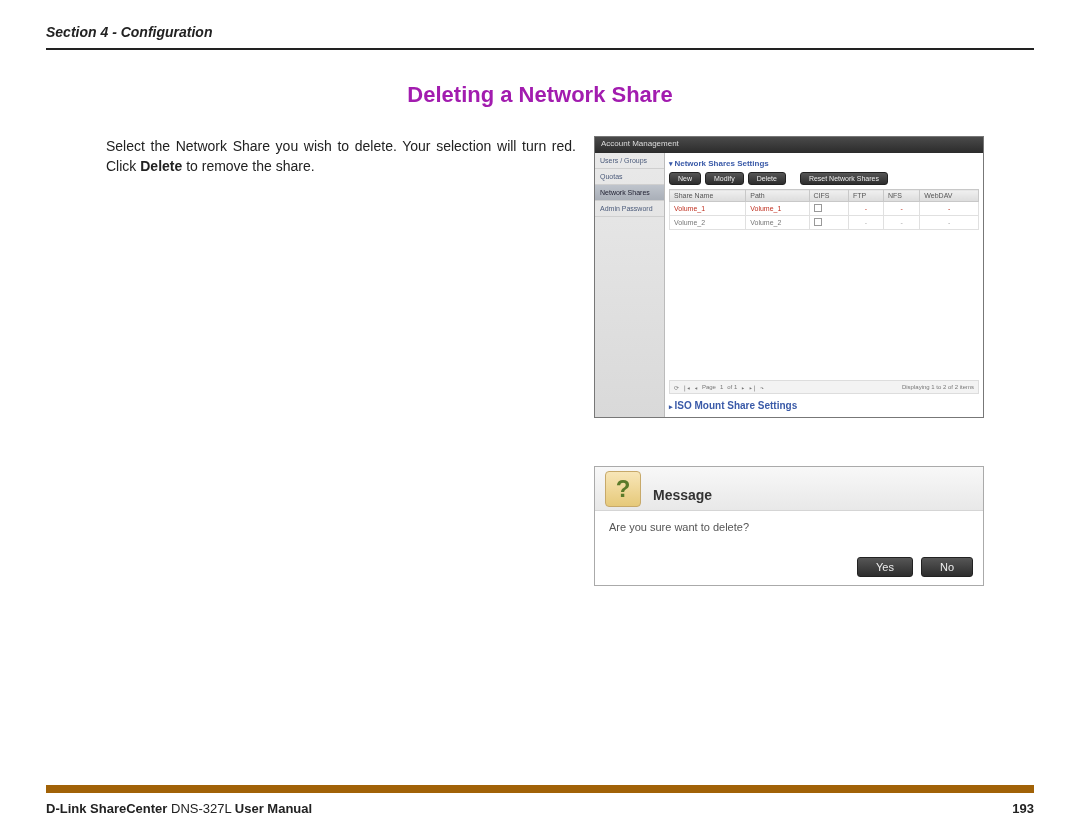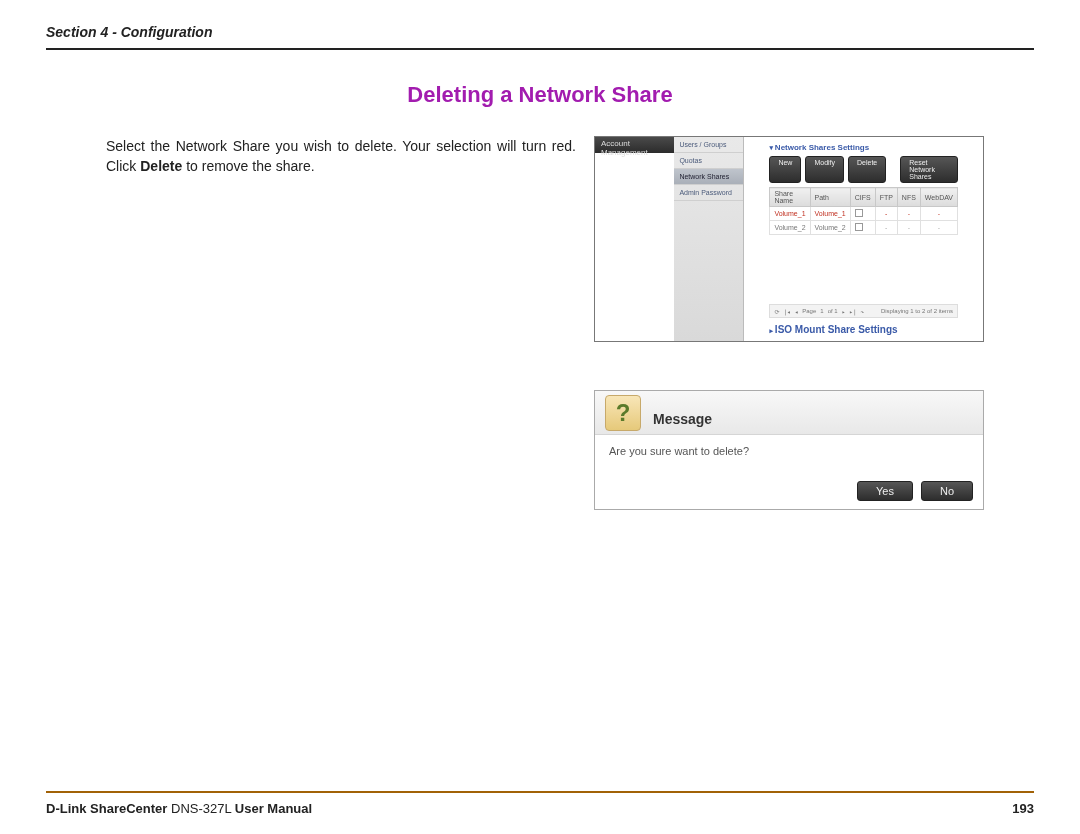--- a/index.html
+++ b/index.html
@@ -38,26 +38,26 @@
     font-size: 14px;
     line-height: 1.45;
     text-align: justify;
     color: #222;
   }
   .para b { font-weight: 700; }
 
   
   .shot1 {
     width: 390px;
-    height: 206px;
+    height: 282px;
     border: 1px solid #777;
     background: #fff;
     font-size: 8px;
     display: flex;
-    flex-direction: row;
+    flex-direction: column;
   }
   .shot1 .titlebar {
     background: linear-gradient(#4a4a4a,#2b2b2b);
     color: #ddd;
     height: 16px;
     padding: 2px 6px;
     font-size: 8px;
   }
   .shot1 .body { flex:1; display:flex; }
   .shot1 .sidebar {
@@ -68,21 +68,21 @@
   .shot1 .sidebar .item {
     padding: 4px 5px;
     color: #4a5a7a;
     border-bottom: 1px solid #cfcfcf;
     font-size: 7px;
   }
   .shot1 .sidebar .item.active {
     background: linear-gradient(#bfc4cc,#a9afb8);
     color: #223;
   }
-  .shot1 .main { flex:1; padding: 6px 25px; display:flex; flex-direction:column; }
+  .shot1 .main { flex:1; padding: 6px 4px; display:flex; flex-direction:column; }
   .shot1 .panel-head {
     color: #3a5aa8;
     font-weight: 700;
     font-size: 8px;
     margin-bottom: 4px;
   }
   .shot1 .panel-head::before {
     content:"▾ ";
     font-size:7px;
   }
@@ -174,21 +174,21 @@
   }
   .shot2 .dlg-title { font-weight:700; color:#333; font-size:14px;margin-top:12px; }
   .shot2 .dlg-body { padding:10px 14px; color:#555; flex:1; }
   .shot2 .dlg-foot { display:flex; justify-content:flex-end; gap:8px; padding:0 10px 8px 0; }
   .shot2 .dlg-btn { font-size:11px; padding:3px 18px; }
 
   
   .page-footer {
     position:absolute;
     left:46px; right:46px; bottom:18px;
-    border-top:2px solid #a16207;
+    border-top:8px solid #a16207;
     padding-top:8px;
     display:flex;
     justify-content:space-between;
     font-size:13px;
   }
   .page-footer .left b { font-weight:700; }
   .page-footer .left .thin { font-weight:300; }
 </style>
 </head>
 <body>

